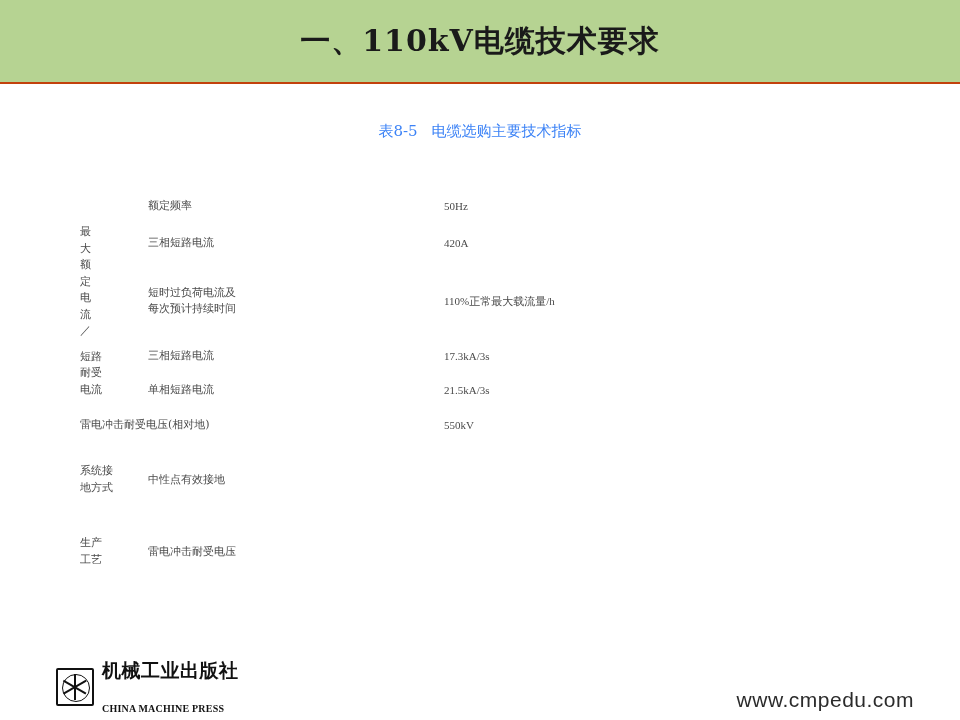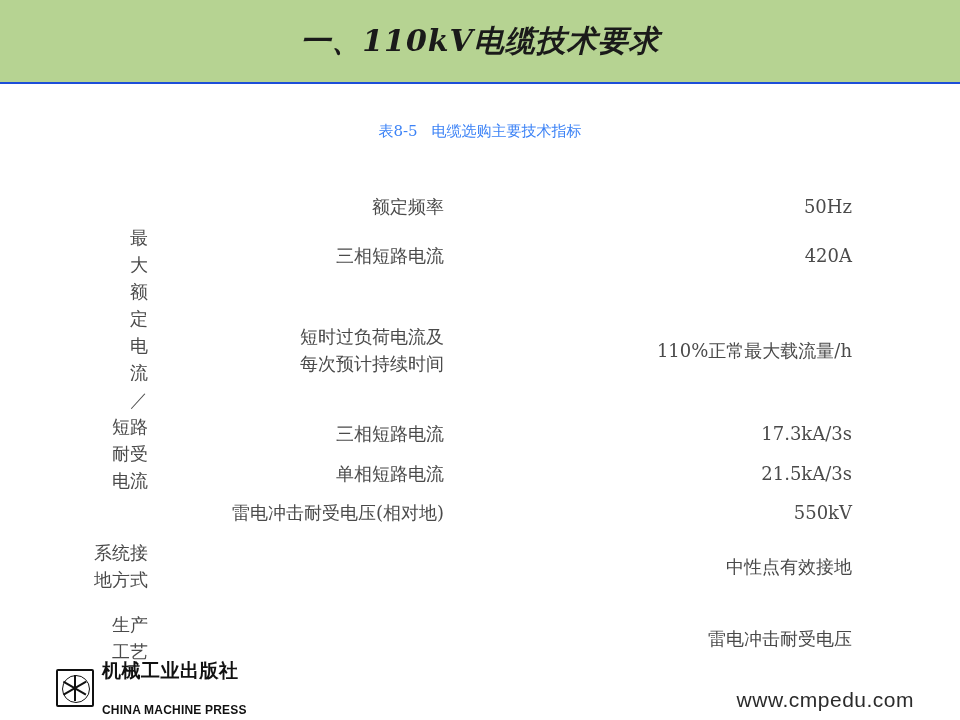--- a/index.html
+++ b/index.html
@@ -16,25 +16,24 @@
   }
 
   
   .header-band {
     position: absolute;
     left: 0;
     top: 0;
     width: 960px;
     height: 82px;
     background: #b6d392;
-    border-bottom: 2px solid #1d4ed8;
+    border-bottom: 2px solid #c2410c;
     display: flex;
     align-items: center;
     justify-content: center;
-    font-style: italic;
   }
   .header-title {
     font-family: "DejaVu Serif", "Liberation Serif", serif;
     font-size: 30px;
     font-weight: bold;
     color: #1a1a1a;
     letter-spacing: 1px;
     white-space: nowrap;
   }
 
@@ -63,42 +62,43 @@
   table.spec {
     border-collapse: collapse;
     width: 772px;
     table-layout: fixed;
     font-family: "DejaVu Serif", "Liberation Serif", serif;
     color: #4a4a4a;
   }
   table.spec td {
     border: 0;
     padding: 0;
-    text-align: right;
+    text-align: left;
     vertical-align: middle;
-    font-size: 18px;
+    font-size: 11px;
     line-height: 1.5;
   }
   .rule-top td { border-top: 1px solid #8c8c8c; }
   .rule-bot td { border-bottom: 1px solid #b5b5b5; }
   .rule-bot-strong td { border-bottom: 1px solid #8c8c8c; }
 
   td.group {
     width: 68px;
     font-size: 13px;
     line-height: 1.45;
     color: #4a4a4a;
     border-right: 1px solid #b5b5b5;
   }
   td.item {
     width: 296px;
     border-right: 1px solid #b5b5b5;
   }
   td.value {
     width: 408px;
+    font-family: Liberation Serif, serif;
   }
   td.wide {
     border-right: 0;
   }
   .vstack span { display: block; }
 
   .r-h { height: 36px; }
   .r-m { height: 34px; }
   .r-tall { height: 72px; }
 
@@ -158,22 +158,22 @@
     line-height: 1.08;
   }
   .logo-cn {
     font-family: "DejaVu Serif", "Liberation Serif", serif;
     font-size: 19px;
     font-weight: bold;
     color: #111;
     letter-spacing: 0.5px;
   }
   .logo-en {
-    font-family: Liberation Sans, sans-serif;
-    font-size: 12px;
+    font-family: Liberation Serif, serif;
+    font-size: 10px;
     font-weight: bold;
     color: #111;
     letter-spacing: 0.2px;
     margin-top: 23px;
   }
   .site-url {
     position: absolute;
     right: 46px;
     top: 688px;
     font-family: "Liberation Sans", sans-serif;

